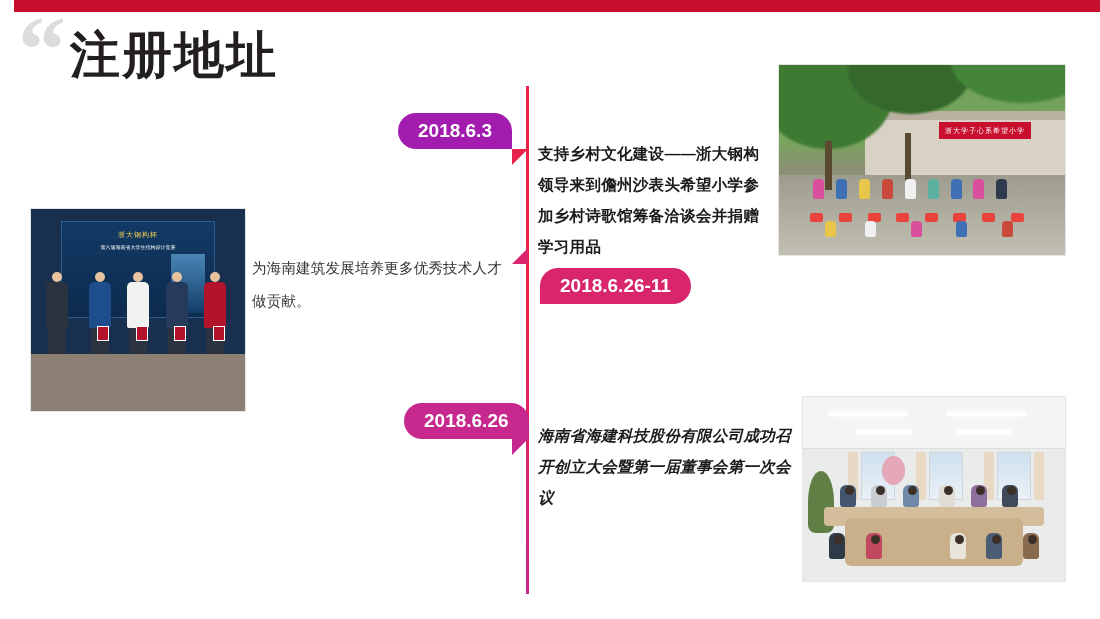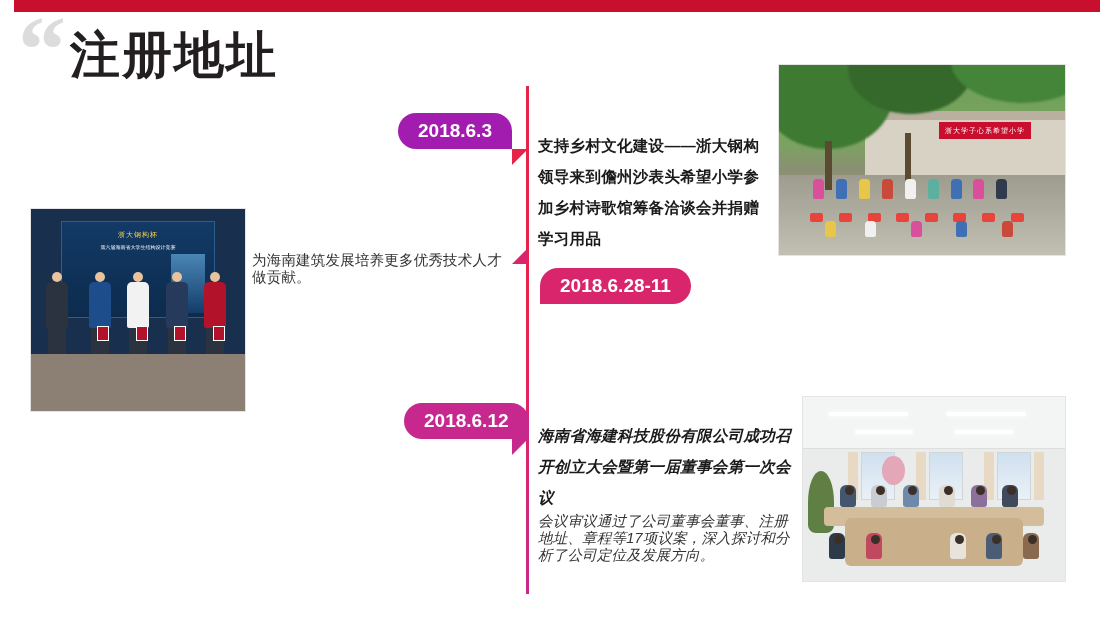--- a/index.html
+++ b/index.html
@@ -57,24 +57,24 @@
   #tail-2 { left: 512px; top: 248px; border-right: 16px solid #d8256b; border-top: 16px solid transparent; }
   #tail-3 { left: 512px; top: 439px; border-left: 16px solid #c7288e; border-bottom: 16px solid transparent; }
 
   
   .txt-block { position: absolute; }
   .txt-head {
     font-size: 15.5px; font-weight: bold; color: #1a1a1a;
     line-height: 31px; letter-spacing: 0.3px;
   }
   .txt-body {
-    font-size: 14.5px; color: #333333; line-height: 17px;
+    font-size: 14.5px; color: #333333; line-height: 33px;
     letter-spacing: 0.2px;
   }
-  #block-1 { left: 538px; top: 130px; width: 232px; }
+  #block-1 { left: 538px; top: 138px; width: 232px; }
   #block-2 { left: 252px; top: 252px; width: 262px; text-align: left; }
   #block-3 { left: 538px; top: 420px; width: 256px; font-style: italic; }
 
   
   .photo {
     position: absolute; overflow: hidden;
     border: 1px solid #e4e4e4;
     background: #cfd6cf;
   }
   #photo-1 { left: 778px; top: 64px; width: 288px; height: 192px; }
@@ -171,21 +171,21 @@
   <div class="p1-chair" style="left:71%;top:78%;"></div>
   <div class="p1-chair" style="left:81%;top:78%;"></div>
   <div class="p1-kid" style="left:16%;top:82%;background:#e8c64a;height:16px;"></div>
   <div class="p1-kid" style="left:30%;top:82%;background:#f0f0f0;height:16px;"></div>
   <div class="p1-kid" style="left:46%;top:82%;background:#d94f9b;height:16px;"></div>
   <div class="p1-kid" style="left:62%;top:82%;background:#3f6fb5;height:16px;"></div>
   <div class="p1-kid" style="left:78%;top:82%;background:#c94a3a;height:16px;"></div>
 </div>
 
 <div class="pill right" id="pill-2">
-  <span>2018.6.28-11</span>
+  <span>2018.6.26-11</span>
 </div>
 <div class="tail" id="tail-2"></div>
 
 <div class="txt-block" id="block-2">
   <div class="txt-body">为海南建筑发展培养更多优秀技术人才做贡献。</div>
 </div>
 
 <div class="photo" id="photo-2">
   <div class="p2-wall"></div>
   <div class="p2-screen">
@@ -219,27 +219,26 @@
     <div class="p2-body" style="background:#b3122b;"></div>
     <div class="p2-legs"></div>
   </div>
   <div class="p2-cert" style="left:31%;top:58%;"></div>
   <div class="p2-cert" style="left:49%;top:58%;"></div>
   <div class="p2-cert" style="left:67%;top:58%;"></div>
   <div class="p2-cert" style="left:85%;top:58%;"></div>
 </div>
 
 <div class="pill left" id="pill-3">
-  <span>2018.6.12</span>
+  <span>2018.6.26</span>
 </div>
 <div class="tail" id="tail-3"></div>
 
 <div class="txt-block" id="block-3">
   <div class="txt-head">海南省海建科技股份有限公司成功召开创立大会暨第一届董事会第一次会议</div>
-  <div class="txt-body">会议审议通过了公司董事会董事、注册地址、章程等17项议案，深入探讨和分析了公司定位及发展方向。</div>
 </div>
 
 <div class="photo" id="photo-3">
   <div class="p3-bg"></div>
   <div class="p3-ceiling"></div>
   <div class="p3-light" style="left:10%;top:8%;width:30%;"></div>
   <div class="p3-light" style="left:55%;top:8%;width:30%;"></div>
   <div class="p3-light" style="left:20%;top:18%;width:22%;"></div>
   <div class="p3-light" style="left:58%;top:18%;width:22%;"></div>
   <div class="p3-window" style="left:22%;"></div>

